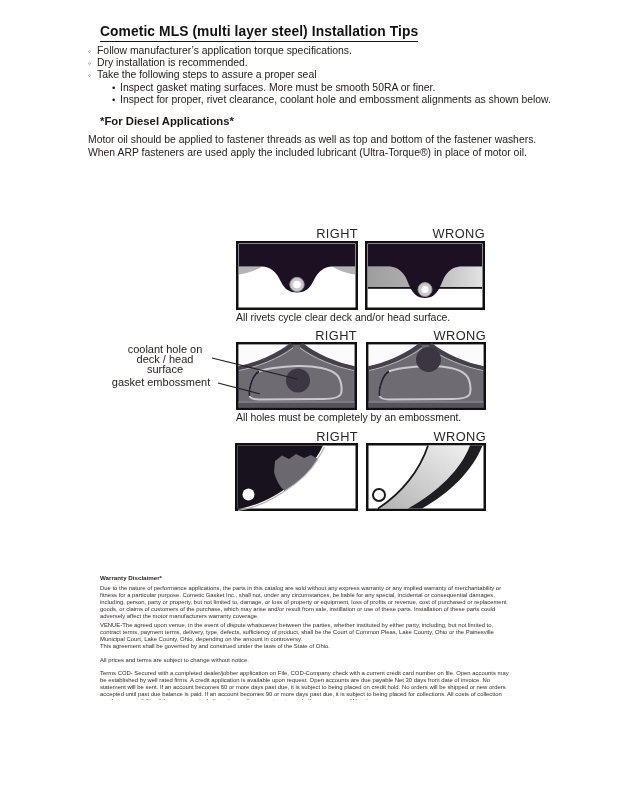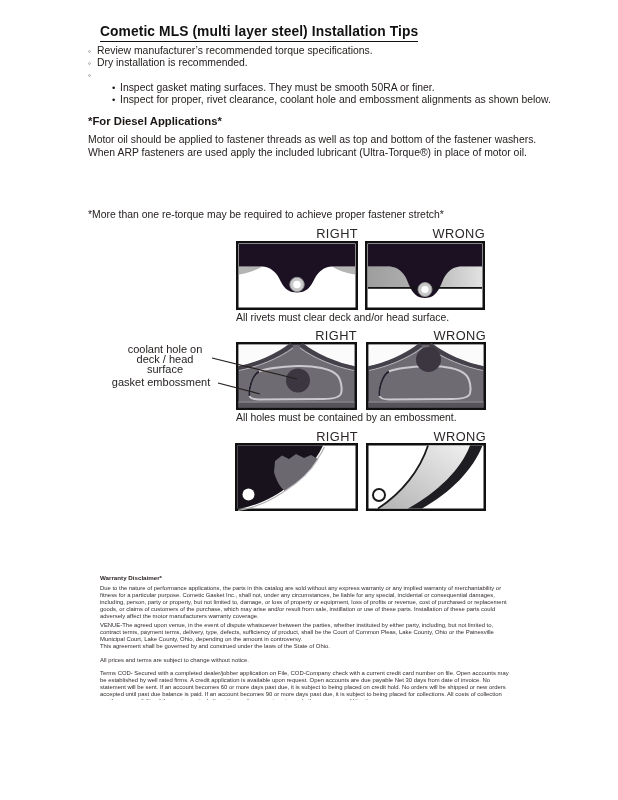--- a/index.html
+++ b/index.html
@@ -12,62 +12,62 @@
   .pre { white-space:pre-line; }
   .title {
     left:100px; top:24px; font-size:13.8px; font-weight:bold; color:#111;
     border-bottom:1.7px solid #111; padding-bottom:2px; letter-spacing:.1px;
   }
   .tips { left:88px; top:45px; font-size:10.4px; }
   .tip-row { display:flex; align-items:flex-start; height:12.2px; line-height:12.2px; }
   .tip-row.sub { margin-left:24px; }
   .glyph-o { width:9px; font-size:8.5px; line-height:12.2px; color:#3a3534; }
   .glyph-b { width:8px; font-size:9.5px; line-height:11.6px; color:#1c1817; }
-  .h2 { font-size:11.3px; font-weight:bold; color:#1b1715; }
+  .h2 { font-size:11.3px; font-weight:bold; color:#1b1715;margin-left:12px; }
   .body-p { font-size:10.4px; line-height:13.2px; }
   .fig-label { font-size:12.8px; color:#2b2726; text-align:right; letter-spacing:.4px; }
   .fig-caption { font-size:10.4px; color:#211d1b; line-height:11.5px; }
   .ann { font-size:11px; line-height:10px; text-align:center; color:#211d1b; }
   .disc { font-size:5.9px; line-height:7px; color:#332d2b; width:452px; letter-spacing:0; }
   .disc-h { font-size:6.2px; font-weight:bold; color:#2b2523; }
   .footer-code { font-size:12.4px; color:#0f766e; letter-spacing:.3px; }
 </style>
 </head>
 <body>
 
 <div class="page">
 
   <div class="abs title">Cometic MLS (multi layer steel) Installation Tips</div>
 
   <div class="abs tips">
     <div class="tip-row">
       <span class="glyph-o">◦</span>
-      <span>Review manufacturer’s recommended torque specifications.</span>
+      <span>Follow manufacturer’s application torque specifications.</span>
     </div>
     <div class="tip-row">
       <span class="glyph-o">◦</span>
       <span>Dry installation is recommended.</span>
     </div>
     <div class="tip-row">
       <span class="glyph-o">◦</span>
+      <span>Take the following steps to assure a proper seal</span>
     </div>
     <div class="tip-row sub">
       <span class="glyph-b">•</span>
-      <span>Inspect gasket mating surfaces.  They must be smooth 50RA or finer.</span>
+      <span>Inspect gasket mating surfaces.  More must be smooth 50RA or finer.</span>
     </div>
     <div class="tip-row sub">
       <span class="glyph-b">•</span>
       <span>Inspect for proper, rivet clearance, coolant hole and embossment alignments as shown below.</span>
     </div>
   </div>
 
   <div class="abs h2" style="left:88px; top:115px;">*For Diesel Applications*</div>
   <div class="abs body-p pre" style="left:88px; top:133px; width:470px;">Motor oil should be applied to fastener threads as well as top and bottom of the fastener washers.
 When ARP fasteners are used apply the included lubricant (Ultra-Torque®) in place of motor oil.</div>
-  <div class="abs body-p" style="left:88px; top:208px; width:470px;">*More than one re-torque may be required to achieve proper fastener stretch*</div>
 
   <div class="abs fig-label" style="left:236px; top:226px; width:122px;">RIGHT</div>
   <div class="abs fig-label" style="left:365px; top:226px; width:120px;">WRONG</div>
 
   <svg class="abs" style="left:236px; top:241px;" width="122" height="69" viewBox="0 0 122 69">
     <rect x="1.25" y="1.25" width="119.5" height="66.5" fill="#ffffff" stroke="#101010" stroke-width="2.5"></rect>
     <path d="M3,25.5 H26 C20,29.5 12,32 3,33.5 Z" fill="#b4b4b4"></path>
     <path d="M119,25.5 H96 C102,29.5 110,32 119,33.5 Z" fill="#b4b4b4"></path>
     <path d="M3,3 H119 V25.5 H99 C90,25.5 87.5,27 82.5,32 C76.5,38 76,51.5 61,51.5 C46,51.5 45.5,38 39.5,32 C34.5,27 32,25.5 23,25.5 H3 Z" fill="#1c1123"></path>
     <circle cx="61" cy="43.5" r="7.2" fill="#c9c9c9" stroke="#8f8f8f" stroke-width="1"></circle>
@@ -84,21 +84,21 @@
     </defs>
     <rect x="1.25" y="1.25" width="117.5" height="66.5" fill="#ffffff" stroke="#101010" stroke-width="2.5"></rect>
     <rect x="3" y="25.5" width="114" height="21.5" fill="url(#g1)"></rect>
     <rect x="3" y="47" width="114" height="19" fill="#ffffff"></rect>
     <path d="M3,3 H117 V25.5 H98 C89,25.5 86.5,27.5 81.5,33 C75.5,40 75,57 60,57 C45,57 44.5,40 38.5,33 C33.5,27.5 31,25.5 22,25.5 H3 Z" fill="#1c1123"></path>
     <rect x="3" y="46" width="114" height="1.8" fill="#141414"></rect>
     <circle cx="60" cy="48.5" r="7" fill="#c9c9c9" stroke="#8f8f8f" stroke-width="1"></circle>
     <circle cx="60" cy="48.5" r="3.6" fill="#ffffff"></circle>
   </svg>
 
-  <div class="abs fig-caption" style="left:236px; top:312px; width:300px;">All rivets must clear deck and/or head surface.</div>
+  <div class="abs fig-caption" style="left:236px; top:312px; width:300px;">All rivets cycle clear deck and/or head surface.</div>
 
   <div class="abs fig-label" style="left:236px; top:328px; width:121px;">RIGHT</div>
   <div class="abs fig-label" style="left:366px; top:328px; width:120px;">WRONG</div>
 
   <svg class="abs" style="left:236px; top:342px;" width="121" height="68" viewBox="0 0 121 68">
     <rect x="1.25" y="1.25" width="118.5" height="65.5" fill="#6f6b72" stroke="#101010" stroke-width="2.5"></rect>
     <path d="M2.5,2.5 L54,2.5 C40,13 19,21.5 2.5,24.5 Z" fill="#fbfbfb"></path>
     <path d="M118.5,2.5 L67,2.5 C81,13 102,21.5 118.5,24.5 Z" fill="#fbfbfb"></path>
     <path d="M56,2.5 C42,14 20,23 2.5,26.5" stroke="#45414a" stroke-width="4.5" fill="none"></path>
     <path d="M65,2.5 C79,14 101,23 118.5,26.5" stroke="#45414a" stroke-width="4.5" fill="none"></path>
@@ -127,21 +127,21 @@
   </svg>
 
   <div class="abs ann pre" style="left:118px; top:344px; width:94px;">coolant hole on
 deck / head surface</div>
   <div class="abs ann" style="left:108px; top:377px; width:106px;">gasket embossment</div>
   <svg class="abs" style="left:130px; top:346px; pointer-events:none;" width="175" height="55" viewBox="0 0 175 55">
     <line x1="82" y1="12" x2="167" y2="33" stroke="#26211f" stroke-width="1.2"></line>
     <line x1="88" y1="37" x2="130" y2="48" stroke="#26211f" stroke-width="1.2"></line>
   </svg>
 
-  <div class="abs fig-caption" style="left:236px; top:412px; width:300px;">All holes must be contained by an embossment.</div>
+  <div class="abs fig-caption" style="left:236px; top:412px; width:300px;">All holes must be completely by an embossment.</div>
 
   <div class="abs fig-label" style="left:235px; top:429px; width:123px;">RIGHT</div>
   <div class="abs fig-label" style="left:366px; top:429px; width:120px;">WRONG</div>
 
   <svg class="abs" style="left:235px; top:443px;" width="123" height="68" viewBox="0 0 123 68">
     <rect x="1.25" y="1.25" width="120.5" height="65.5" fill="#ffffff" stroke="#101010" stroke-width="2.5"></rect>
     <path d="M2.5,2.5 H88 C80,20 62,40 38,53.5 C26,60.5 13,64.5 2.5,66 Z" fill="#17121c"></path>
     <path d="M89.5,4 C81.5,21 63,41 39,54.8 C27,61.8 14,65.8 3,67.3" stroke="#b0b0b0" stroke-width="1.2" fill="none"></path>
     <path d="M40,18 L47,12.5 L54,16 L61,11 L69,15 L76,12 L83,16 C76,28 63,40 50,48 C45,44.5 41,37 39,29 Z" fill="#6c686f"></path>
     <path d="M83,16 C76,28 63,40 50,48" stroke="#c6c3c9" stroke-width="1.2" fill="none"></path>

